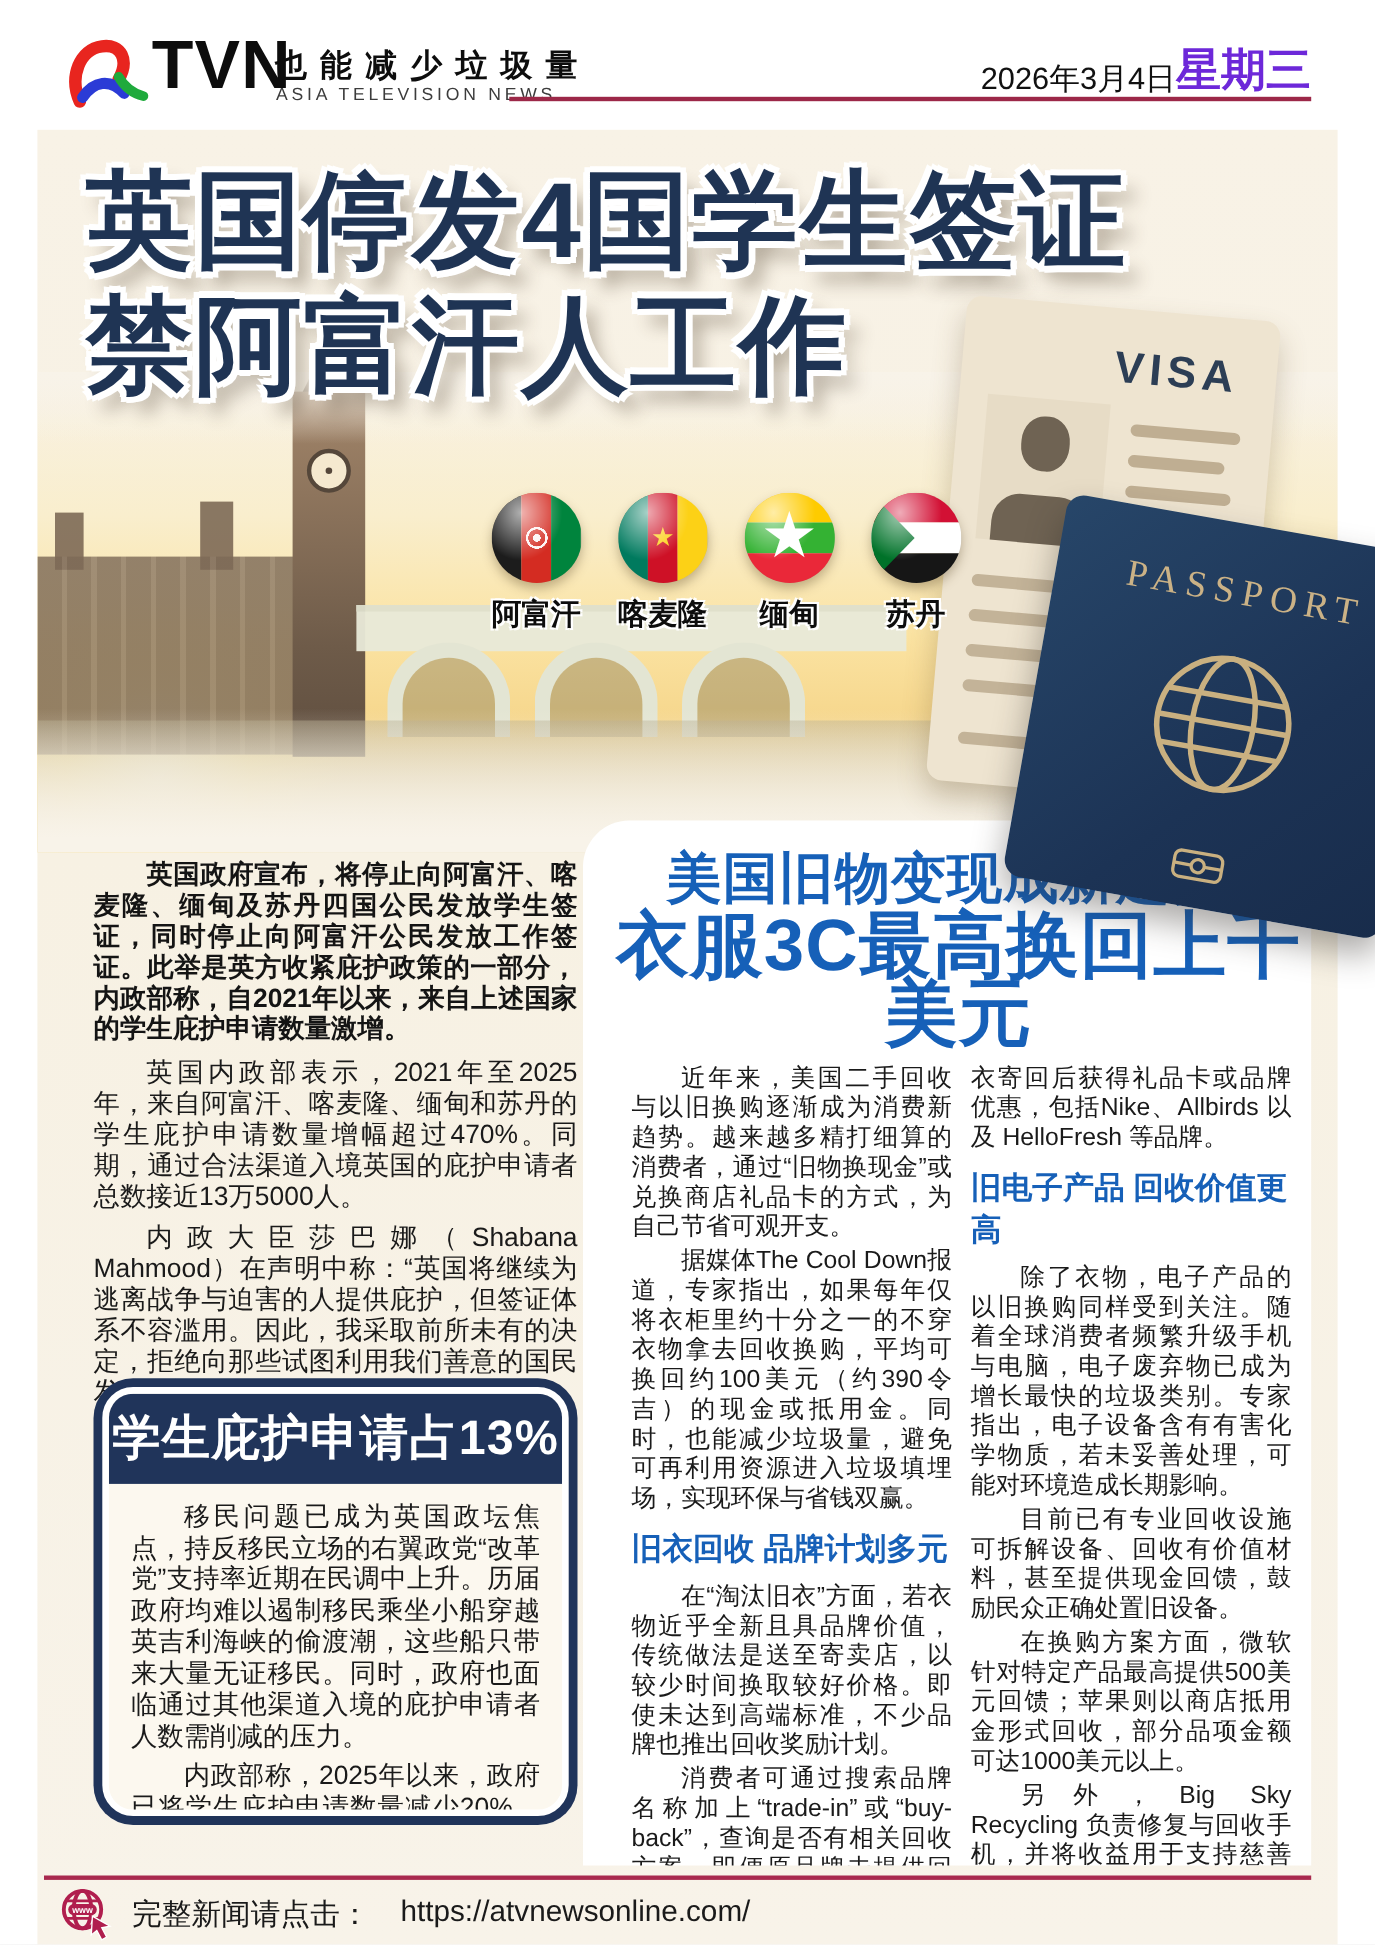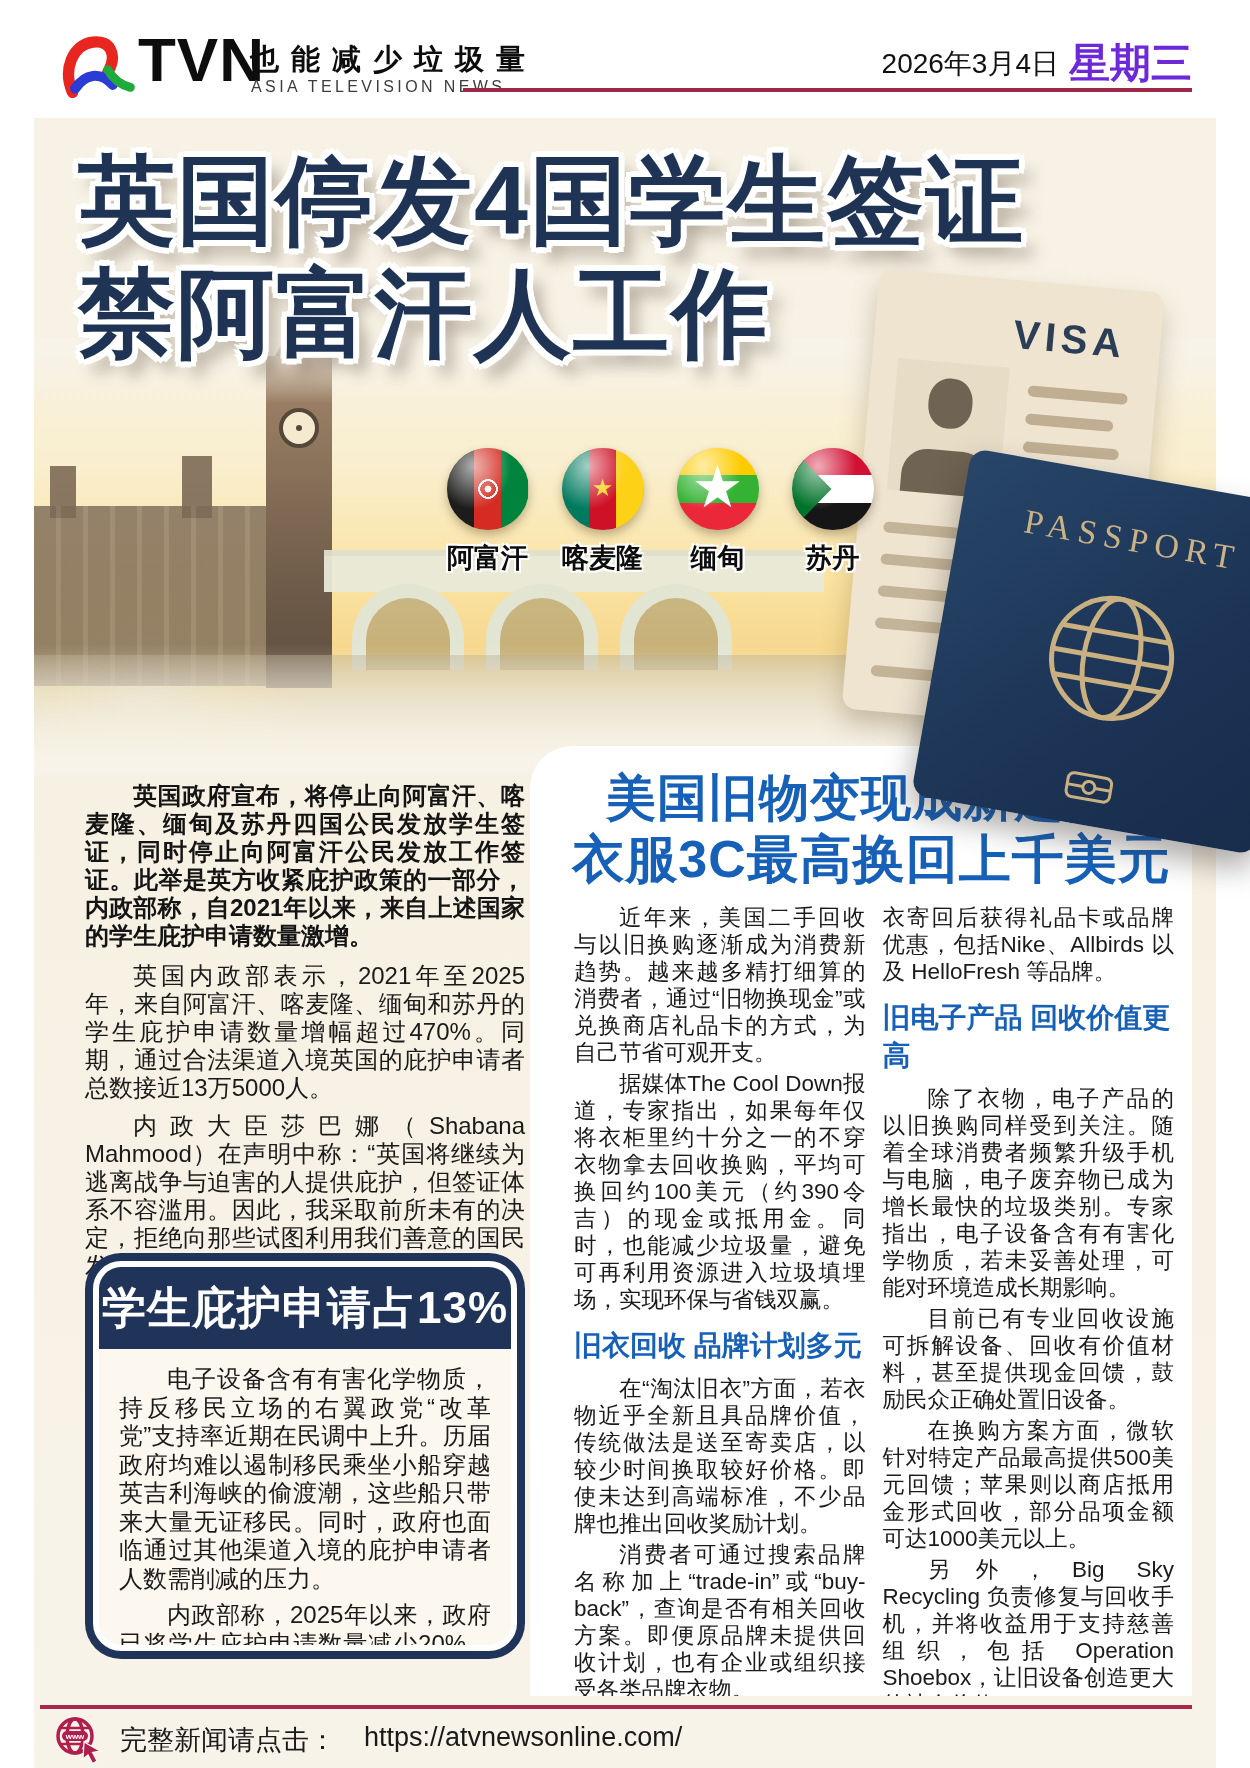--- a/index.html
+++ b/index.html
@@ -6,21 +6,21 @@
   #page{position:relative;width:1250px;height:1768px;background:#ffffff;overflow:hidden;
         font-family:"Liberation Sans","DejaVu Sans",sans-serif;color:#111;margin:0 auto;}
 
   
   .hdr{position:absolute;left:0;top:0;width:1250px;height:118px;background:#fff;z-index:10;}
   .logo-mark{position:absolute;left:60px;top:34px;width:88px;height:64px;}
   .logo-tvn{position:absolute;left:138px;top:24px;font-size:62px;font-weight:900;letter-spacing:1px;color:#0d0d0d;}
   .logo-cn{position:absolute;left:250px;top:40px;font-size:29px;font-weight:700;letter-spacing:12px;color:#0d0d0d;}
   .logo-en{position:absolute;left:251px;top:78px;font-size:16px;color:#3c3c3c;letter-spacing:3.4px;}
   .hdr-line{position:absolute;left:463px;top:88px;width:729px;height:4px;background:#9c2848;}
-  .hdr-date{position:absolute;right:58px;top:36px;display:flex;align-items:center;gap:10px;margin-left:45px;}
+  .hdr-date{position:absolute;right:58px;top:36px;display:flex;align-items:flex-end;gap:0;margin-left:45px;}
   .date-txt{font-size:28px;color:#111;}
   .weekday-txt{font-size:41px;font-weight:900;color:#6d28d9;}
 
   
   .content-bg{position:absolute;left:34px;top:116px;width:1182px;height:1652px;
               background:linear-gradient(180deg,#f8f2e6 0%,#f7f1e3 40%,#f8f3e9 100%);z-index:1;}
 
   
   .photo{position:absolute;left:34px;top:338px;width:1182px;height:437px;z-index:1;overflow:hidden;}
   .sky{position:absolute;inset:0;background:linear-gradient(180deg,rgba(248,243,233,0) 0%,#f9eecd 30%,#fbe3a2 55%,#f6d78d 72%,#efe3c3 100%);}
@@ -107,21 +107,21 @@
   .info-title{background:#20345a;height:82px;line-height:82px;text-align:center;color:#fff;
        font-size:44px;font-weight:900;letter-spacing:1px;}
   .info-body{padding:16px 20px 0;}
   .box-p{font-size:24px;line-height:28.5px;text-align:justify;text-indent:2em;margin:0 0 8px;color:#1a1a1a;}
 
   
   .card2{position:absolute;left:530px;top:746px;width:662px;height:950px;background:#ffffff;
        border-radius:42px 42px 0 0;z-index:5;overflow:hidden;}
   .card2-title{margin-top:22px;text-align:center;color:#1660b8;font-weight:800;}
   .t1{font-size:50px;line-height:60px;letter-spacing:1px;}
-  .t2{font-size:52px;line-height:62px;letter-spacing:1px;margin-left:21px;}
+  .t2{font-size:66px;line-height:62px;letter-spacing:1px;margin-left:21px;}
   .cols{display:flex;gap:17px;padding:14px 18px 0 44px;}
   .col{flex:1;min-width:0;}
   .col-p{font-size:22.5px;line-height:27px;text-align:justify;text-indent:2em;margin:0 0 4px;color:#1a1a1a;}
   .col-p.pc{text-indent:0;}
   .subhead{color:#1660b8;font-weight:800;font-size:28px;margin:14px 0 10px;}
 
   
   .ftr-line{position:absolute;left:40px;top:1705px;width:1152px;height:4px;background:#a8294e;z-index:7;}
   .ftr-icon{position:absolute;left:50px;top:1712px;z-index:7;}
   .ftr-text{position:absolute;left:120px;top:1722px;z-index:7;font-size:27px;color:#1a1a1a;display:flex;gap:28px;}
@@ -255,21 +255,21 @@
     <div>
         <p class="a1-p">英国内政部表示，2021年至2025年，来自阿富汗、喀麦隆、缅甸和苏丹的学生庇护申请数量增幅超过470%。同期，通过合法渠道入境英国的庇护申请者总数接近13万5000人。</p>
         <p class="a1-p">内政大臣莎巴娜（Shabana Mahmood）在声明中称：“英国将继续为逃离战争与迫害的人提供庇护，但签证体系不容滥用。因此，我采取前所未有的决定，拒绝向那些试图利用我们善意的国民发放签证。”</p>
       </div>
   </div>
 
   <div class="info-box">
     <div class="info-inner">
       <div class="info-title">学生庇护申请占13%</div>
       <div class="info-body">
-          <p class="box-p">电子设备含有有害化学物质，持反移民立场的右翼政党“改革党”支持率近期在民调中上升。历届政府均难以遏制移民乘坐小船穿越英吉利海峡的偷渡潮，这些船只带来大量无证移民。同时，政府也面临通过其他渠道入境的庇护申请者人数需削减的压力。</p>
+          <p class="box-p">移民问题已成为英国政坛焦点，持反移民立场的右翼政党“改革党”支持率近期在民调中上升。历届政府均难以遏制移民乘坐小船穿越英吉利海峡的偷渡潮，这些船只带来大量无证移民。同时，政府也面临通过其他渠道入境的庇护申请者人数需削减的压力。</p>
           <p class="box-p">内政部称，2025年以来，政府已将学生庇护申请数量减少20%，但持学生签证入境者仍占所有庇护申请的13%，因此需采取进一步行动。</p>
         </div>
     </div>
   </div>
 
   <div class="card2">
     <div class="card2-title">
       <div class="t1">美国旧物变现成新趋势</div>
       <div class="t2">衣服3C最高换回上千美元</div>
     </div>

